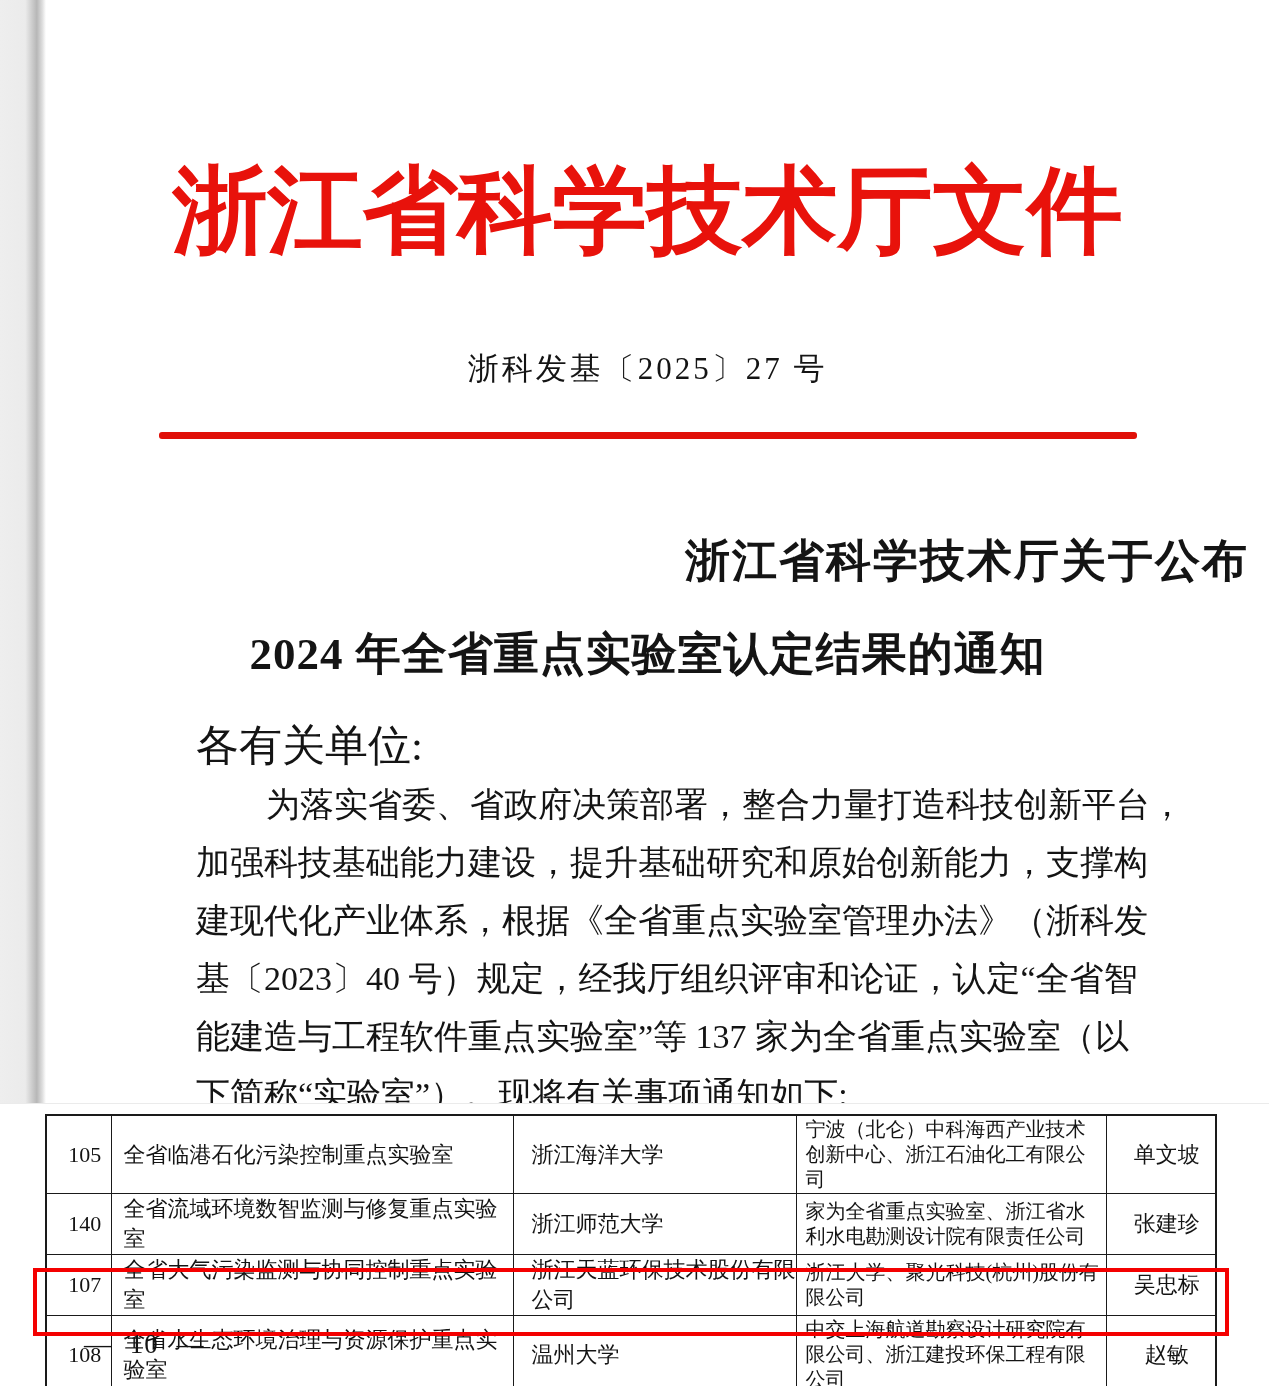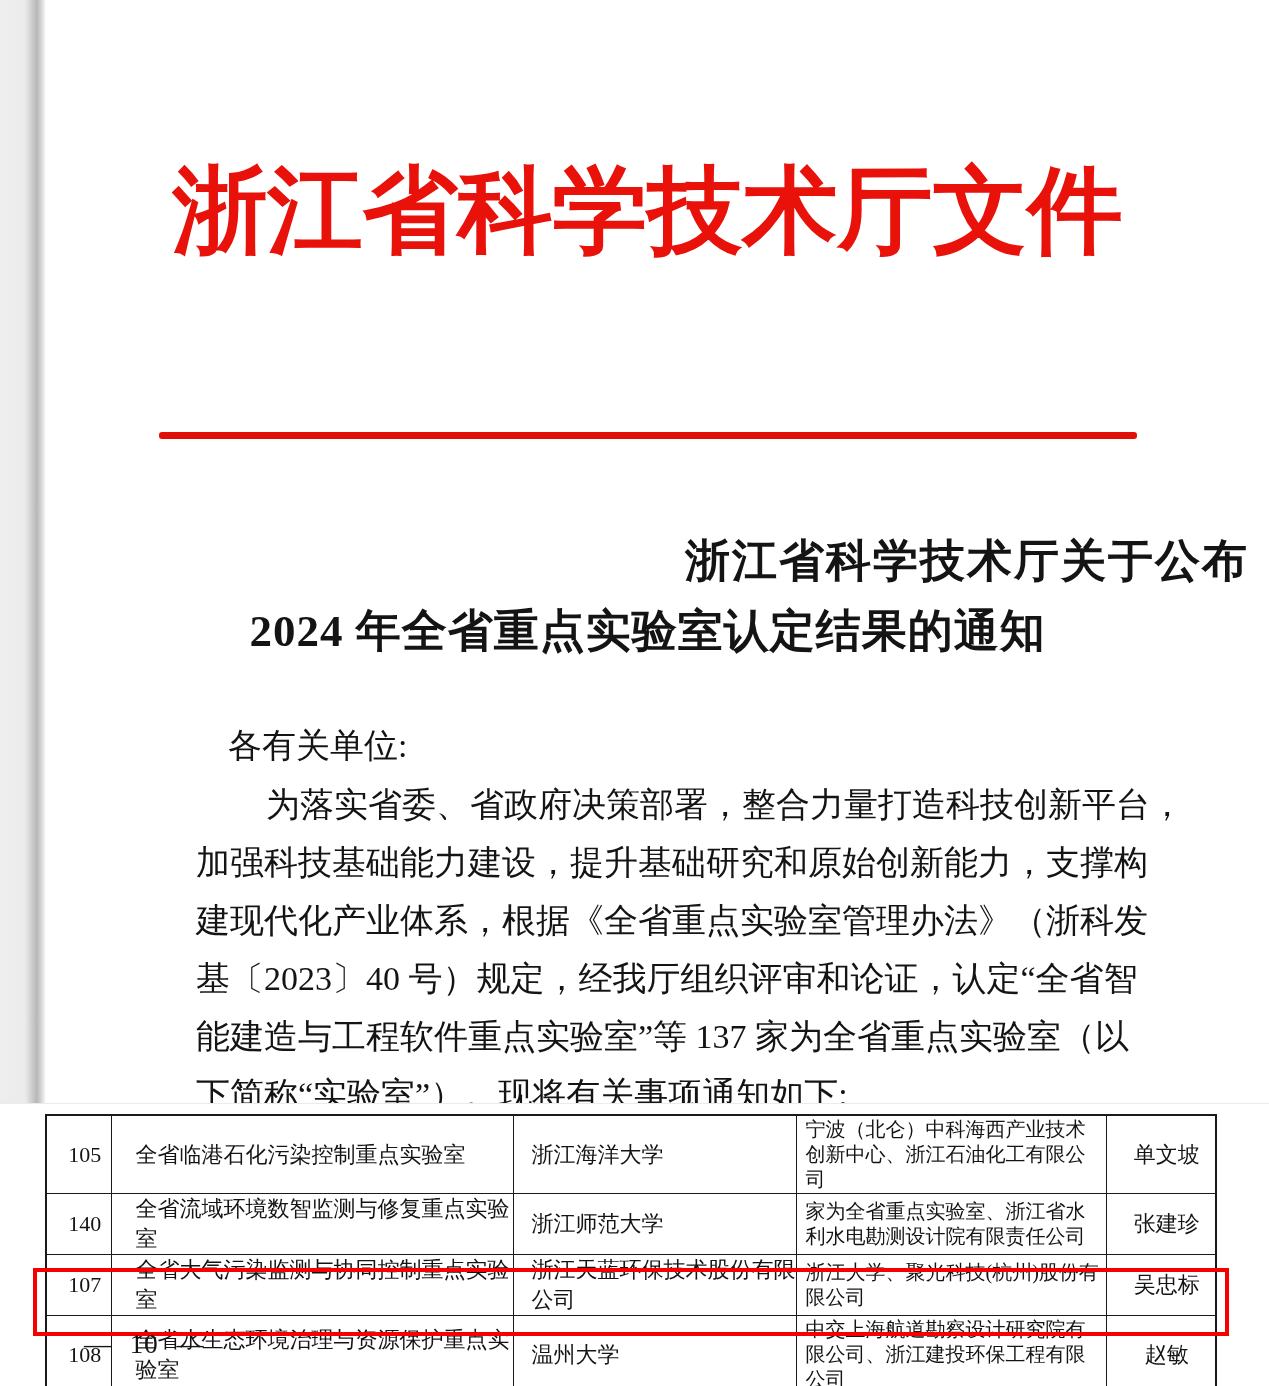--- a/index.html
+++ b/index.html
@@ -58,29 +58,29 @@
     width: 978px; height: 7px;
     background: var(--rule_red);
     border-radius: 3px;
   }
   .notice-title-1 {
     position: absolute; top: 531px; left: 0;
     width: 100%; text-align: right;
     font-size: 45px; font-weight: 700; letter-spacing: 2px;
   }
   .notice-title-2 {
-    position: absolute; top: 601px; left: 0;
+    position: absolute; top: 624px; left: 0;
     width: 100%; text-align: center;
     font-size: 45px; font-weight: 700; letter-spacing: 1px;
   }
   .body-block {
     position: absolute; top: 716px; left: 150px; right: 128px;
   }
   .salutation {
-    font-size: 34px; height: 60px; line-height: 60px; margin-left: 32px;
+    font-size: 43px; height: 60px; line-height: 60px;
   }
   .para-line {
     font-size: 34px; height: 58px; line-height: 58px;
     text-align: justify; text-align-last: justify;
     white-space: nowrap;
   }
   .para-line.first { padding-left: 70px; }
   .para-line.last { text-align-last: left; }
 
   .bottom-section {
@@ -99,21 +99,21 @@
   }
   .results-table td {
     border: 1px solid var(--table_border);
     height: 51px;
     vertical-align: middle;
     font-size: 22px;
     overflow: hidden;
     padding-left: 12px;
   }
   td.no       { width: 65px;  text-align: center; }
-  td.lab      { width: 402px; padding-left: 24px; }
+  td.lab      { width: 402px; padding-left: 12px; }
   td.inst     { width: 283px; padding-left: 18px; }
   td.partners { width: 310px; font-size: 20px; line-height: 25px; padding: 1px 4px 1px 9px; }
   td.director { width: 110px; text-align: center; }
 
   .row-highlight-box {
     position: absolute;
     border: 4px solid var(--highlight_red);
     pointer-events: none;
   }
   .page-number {
@@ -124,20 +124,21 @@
   }
 </style>
 </head>
 <body>
 
 <div class="viewer-top">
   <div class="gutter-left"></div>
   <div class="gutter-right"></div>
   <div class="page">
     <div class="agency-banner">浙江省科学技术厅文件</div>
+    <div class="doc-number">浙科发基〔2025〕27 号</div>
     <div class="red-rule"></div>
     <div class="notice-title-1">浙江省科学技术厅关于公布</div>
     <div class="notice-title-2">2024 年全省重点实验室认定结果的通知</div>
     <div class="body-block">
       <div class="salutation">各有关单位:</div>
       <div class="para-line first">为落实省委、省政府决策部署，整合力量打造科技创新平台，</div>
       <div class="para-line">加强科技基础能力建设，提升基础研究和原始创新能力，支撑构</div>
       <div class="para-line">建现代化产业体系，根据《全省重点实验室管理办法》（浙科发</div>
       <div class="para-line">基〔2023〕40 号）规定，经我厅组织评审和论证，认定“全省智</div>
       <div class="para-line">能建造与工程软件重点实验室”等 137 家为全省重点实验室（以</div>

